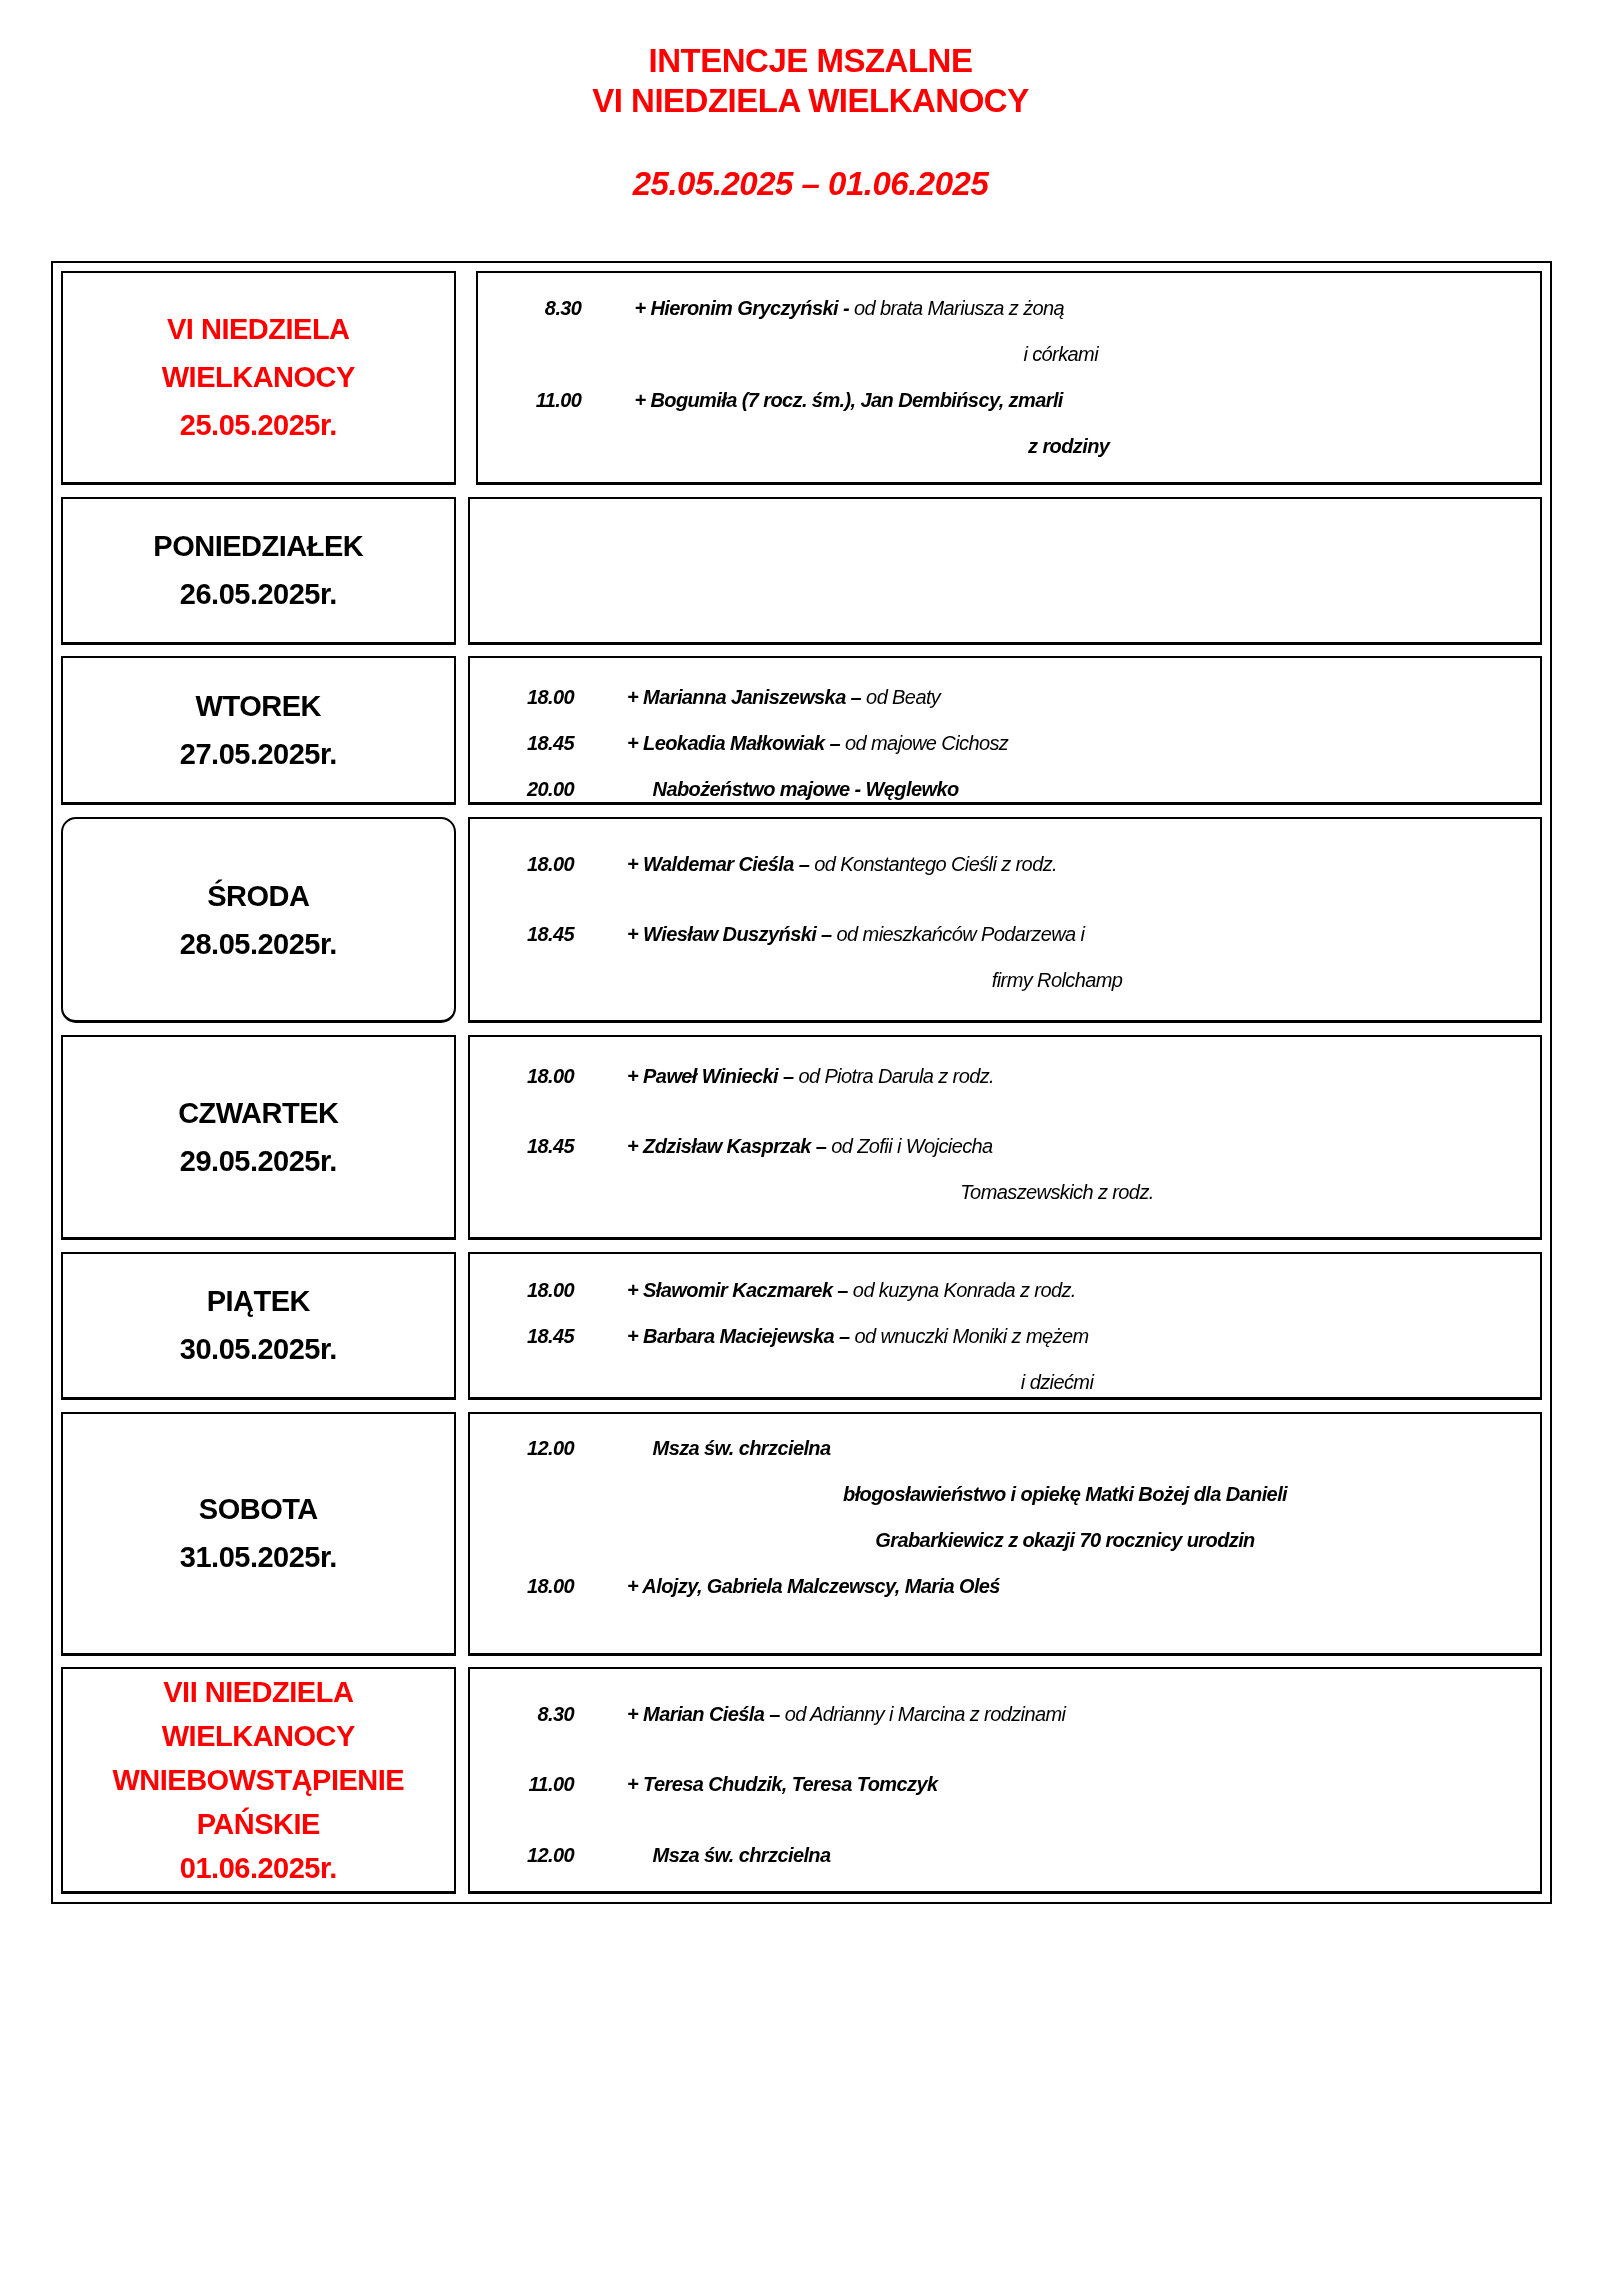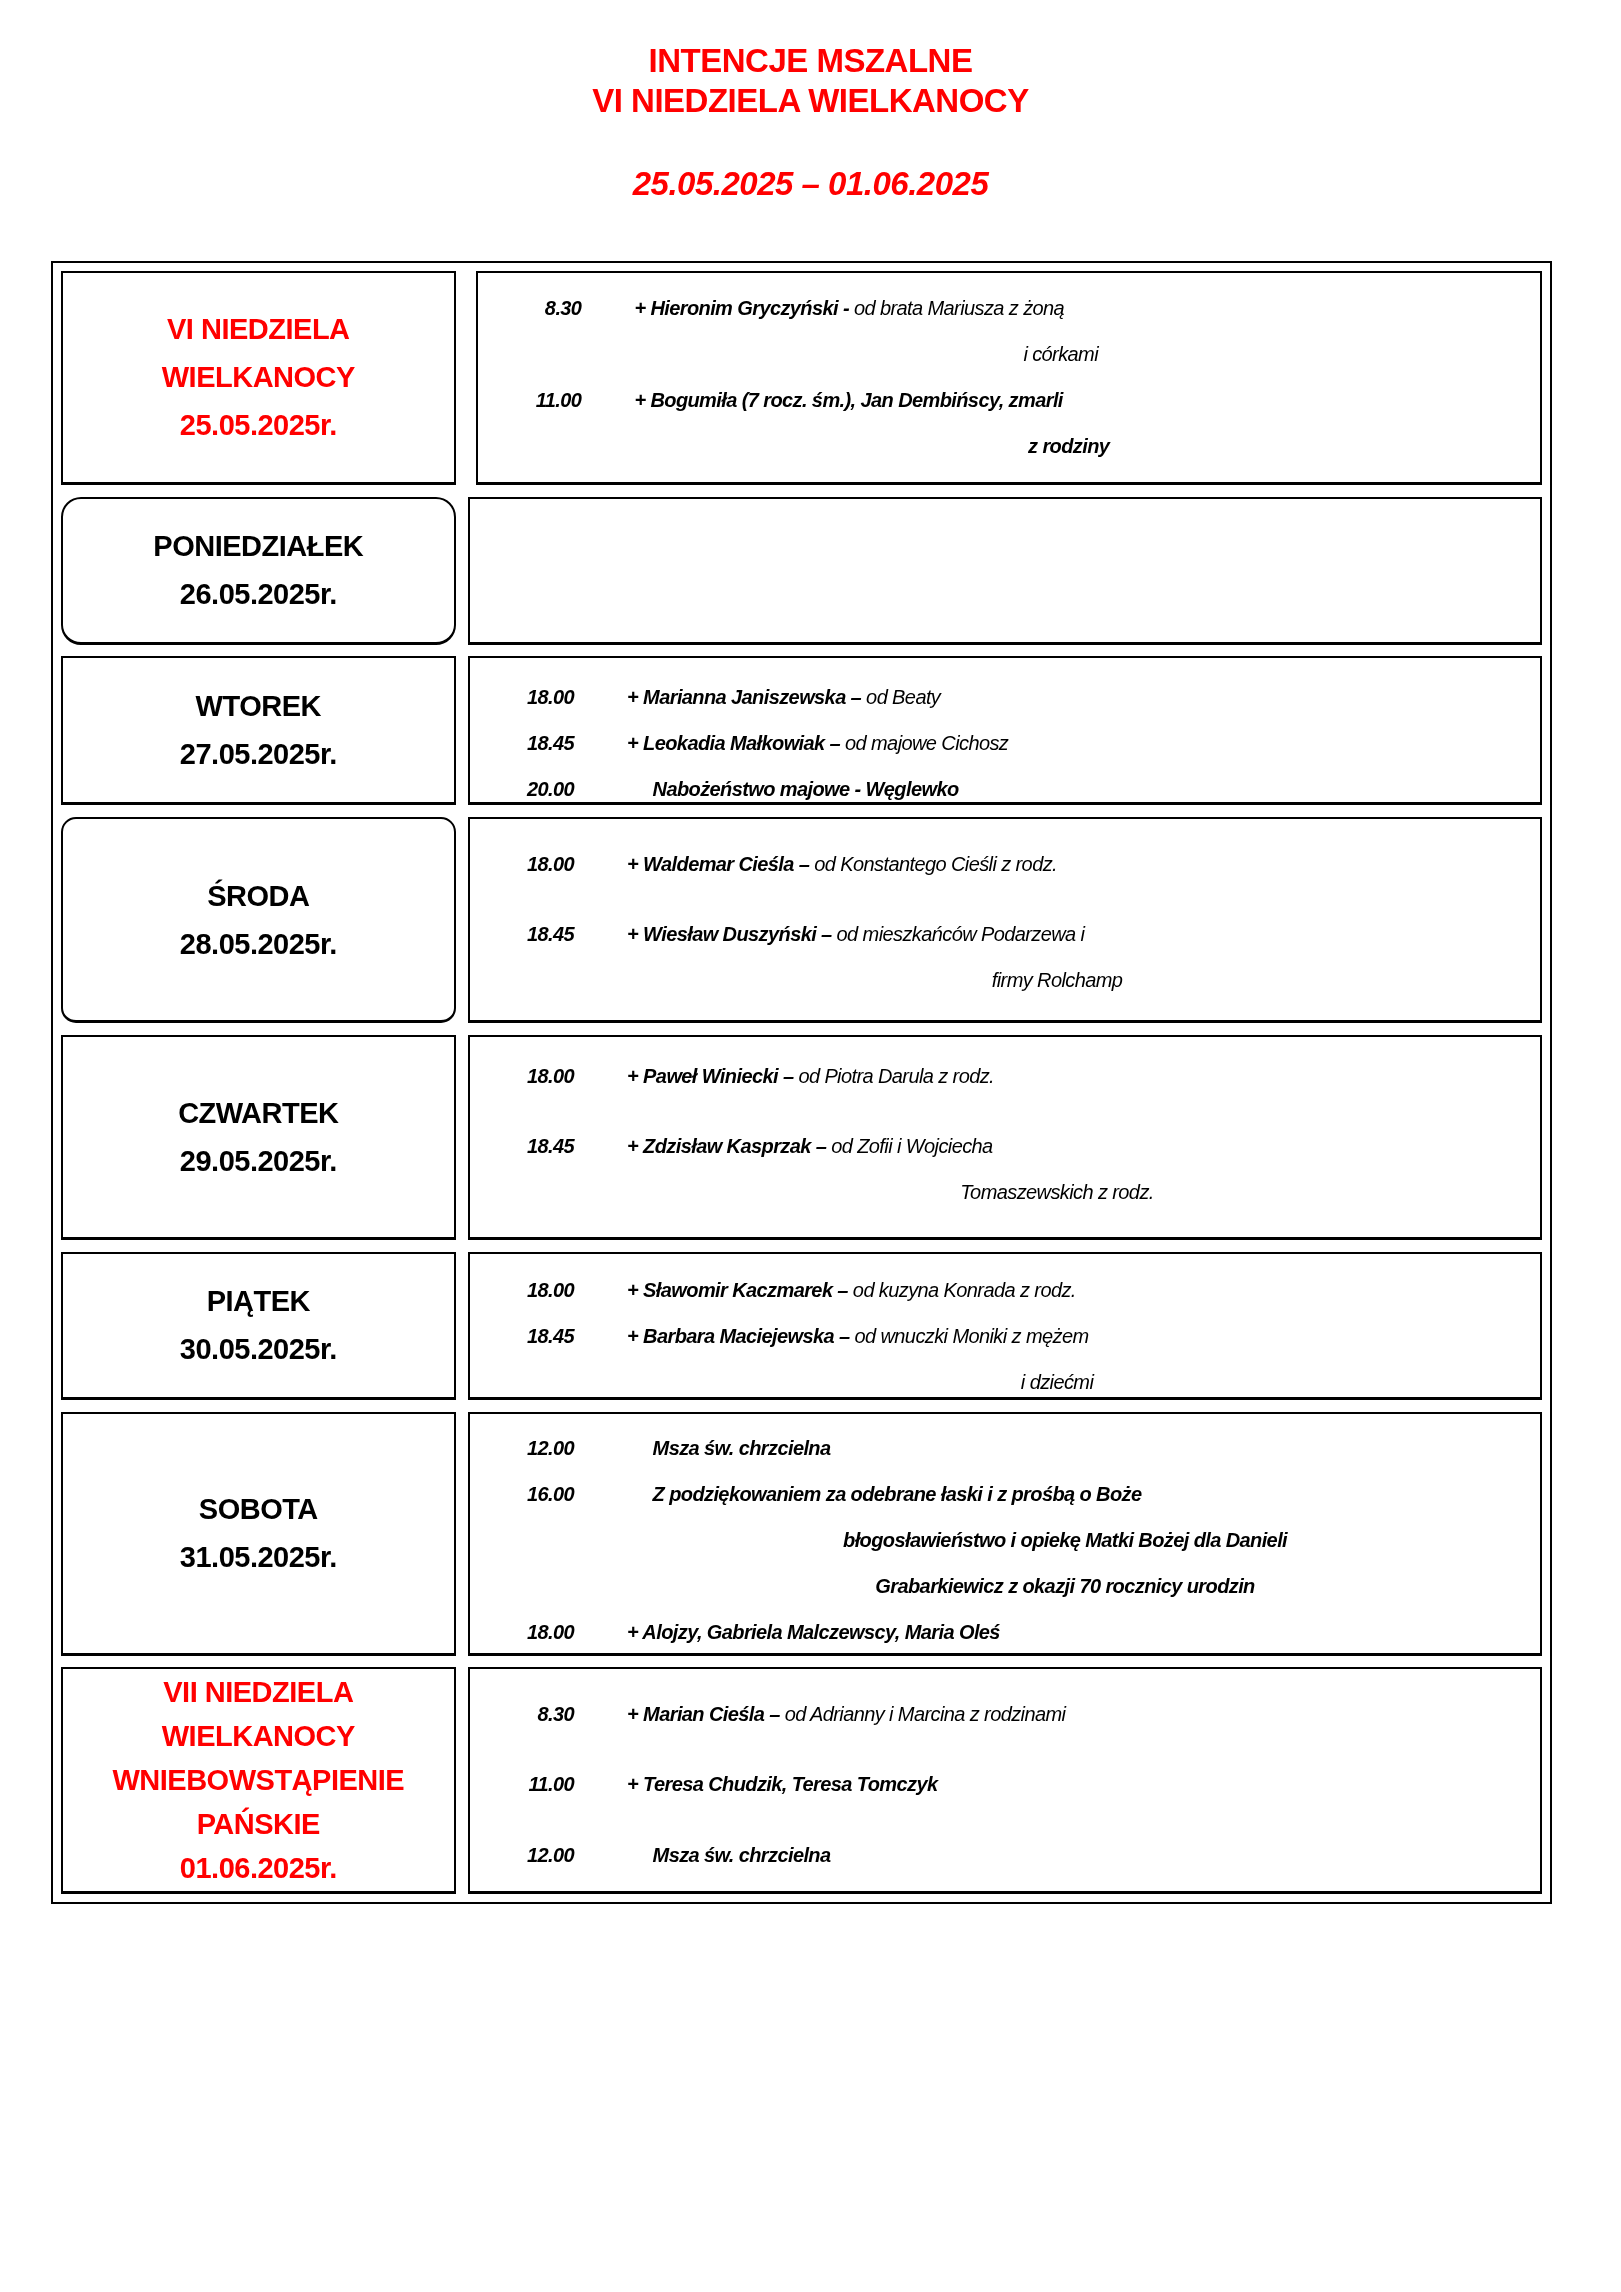--- a/index.html
+++ b/index.html
@@ -129,21 +129,21 @@
           <span class="time">11.00</span>
           <span class="txt"><span class="seg-b">+ Bogumiła (7 rocz. śm.), Jan Dembińscy, zmarli</span></span>
         </div>
         <div class="line">
           <span class="time"></span>
           <span class="txt center"><span class="seg-b">z rodziny</span></span>
         </div>
       </div>
     </div>
     <div class="row r2">
-      <div class="cell day" style="color: rgb(0, 0, 0); border-radius: 20px;">
+      <div class="cell day" style="color: rgb(0, 0, 0);">
         <div>PONIEDZIAŁEK</div>
         <div>26.05.2025r.</div>
       </div>
       <div class="cell intent"></div>
     </div>
     <div class="row r3">
       <div class="cell day" style="color: rgb(0, 0, 0);">
         <div>WTOREK</div>
         <div>27.05.2025r.</div>
       </div>
@@ -224,24 +224,20 @@
     </div>
     <div class="row r7">
       <div class="cell day" style="color: rgb(0, 0, 0);">
         <div>SOBOTA</div>
         <div>31.05.2025r.</div>
       </div>
       <div class="cell intent">
         <div class="line">
           <span class="time">12.00</span>
           <span class="txt indent"><span class="seg-b">Msza św. chrzcielna</span></span>
-        </div>
-        <div class="line">
-          <span class="time">16.00</span>
-          <span class="txt indent"><span class="seg-b">Z podziękowaniem za odebrane łaski i z prośbą o Boże</span></span>
         </div>
         <div class="line">
           <span class="time"></span>
           <span class="txt center"><span class="seg-b">błogosławieństwo i opiekę Matki Bożej dla Danieli</span></span>
         </div>
         <div class="line">
           <span class="time"></span>
           <span class="txt center"><span class="seg-b">Grabarkiewicz z okazji 70 rocznicy urodzin</span></span>
         </div>
         <div class="line">

